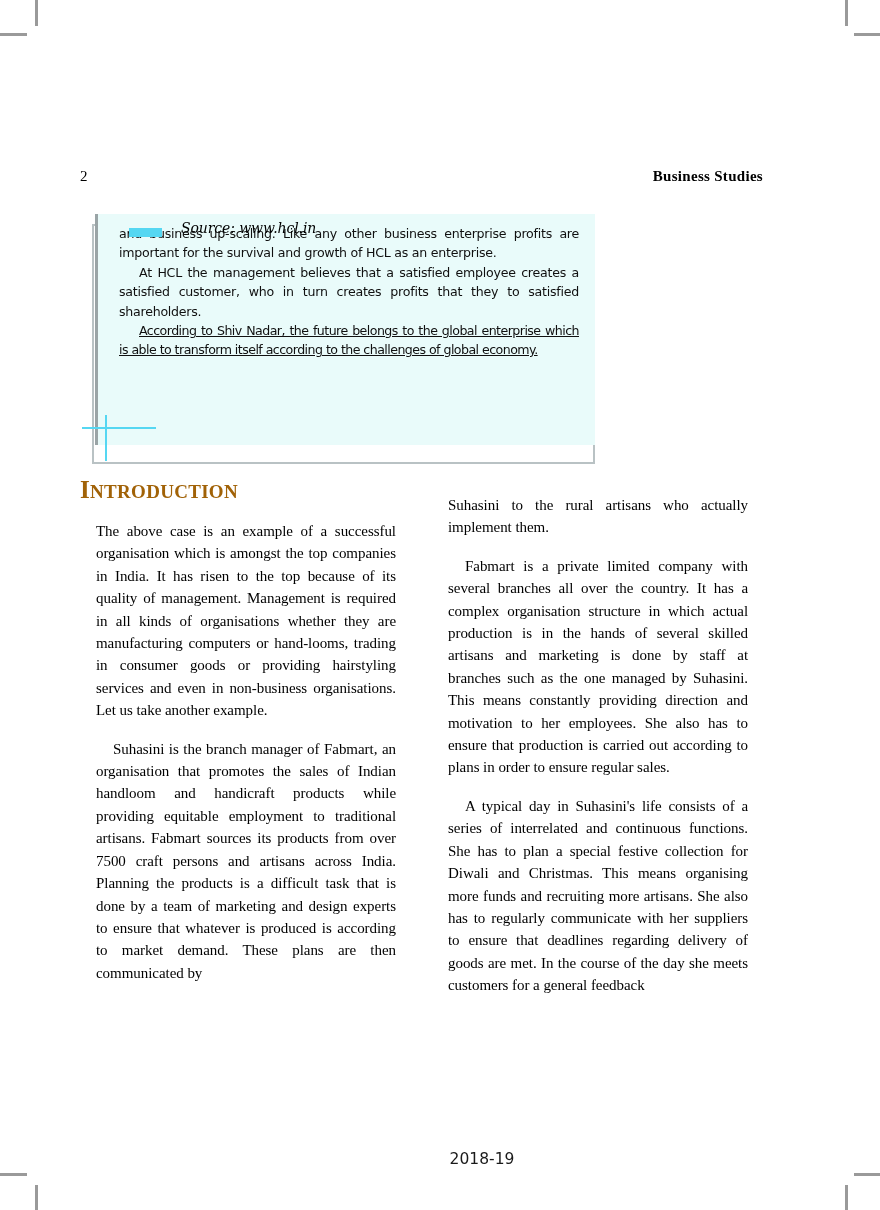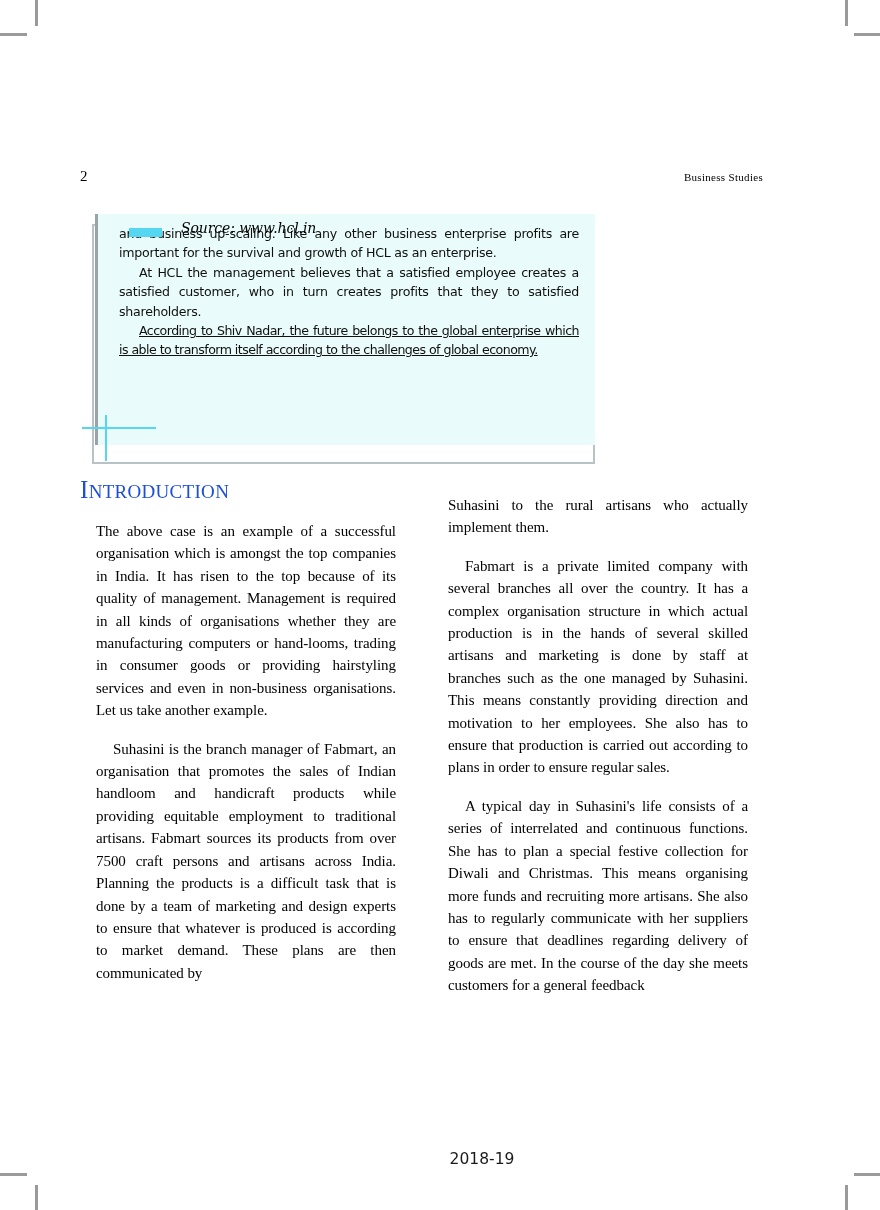--- a/index.html
+++ b/index.html
@@ -36,21 +36,21 @@
     left: 80px;
     top: 168px;
     width: 683px;
     display: flex;
     justify-content: space-between;
     align-items: baseline;
     font-size: 15.5px;
     letter-spacing: 0.15px;
   }
   .folio { font-size: 15px; }
-  .head-title { font-weight: normal; font-size: 11px; letter-spacing: 0.3px; }
+  .head-title { font-weight: bold; font-size: 15px; letter-spacing: 0.3px; }
 
   
   .case-wrap {
     position: absolute;
     left: 82px;
     top: 214px;
     width: 515px;
     height: 252px;
   }
   .case-shadow {
@@ -126,23 +126,23 @@
     left: 80px;
     top: 478px;
     width: 684px;
     display: flex;
     justify-content: space-between;
   }
   .col { width: 332px; }
 
   .section-title {
     margin: 0 0 2px 0;
-    color: #1d4ed8;
+    color: #a16207;
     font-family: "Liberation Serif", "DejaVu Serif", serif;
-    font-weight: normal;
+    font-weight: bold;
     font-size: 19px;
     letter-spacing: 0.3px;
     line-height: 24px;
   }
   .section-title .cap { font-size: 25px; }
 
   .col p {
     margin: 16px;
     font-size: 15px;
     line-height: 22.4px;

